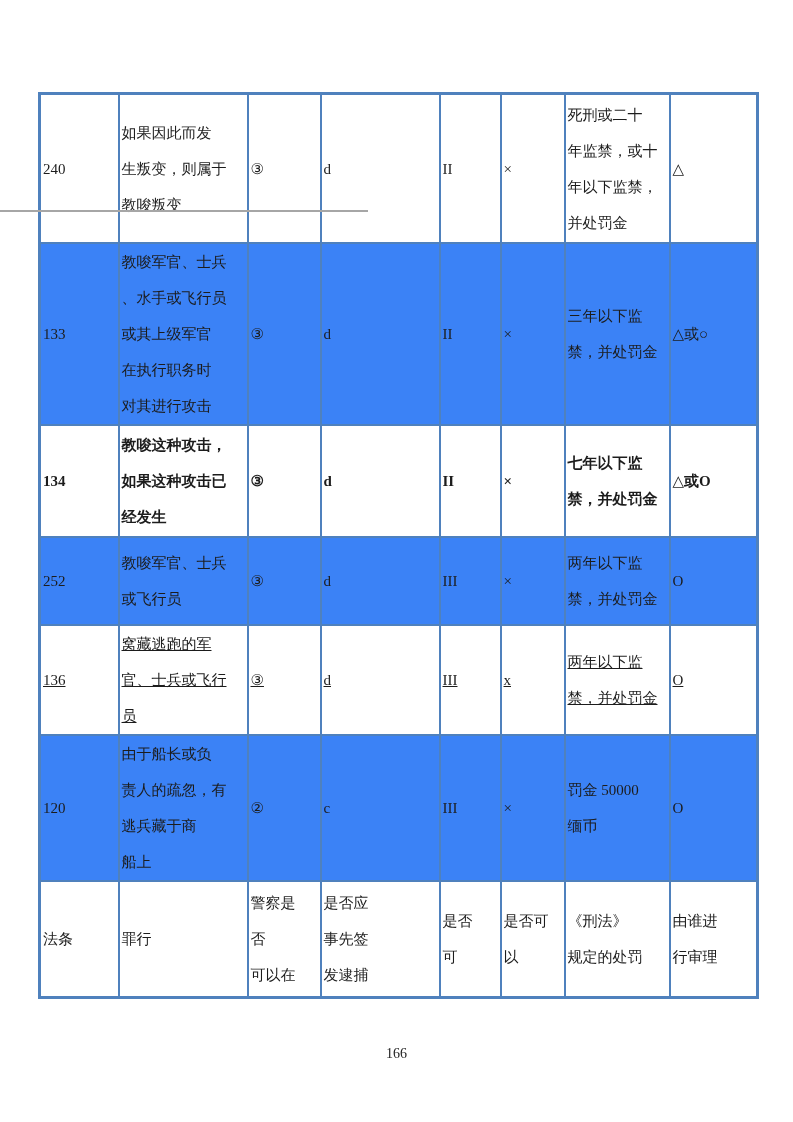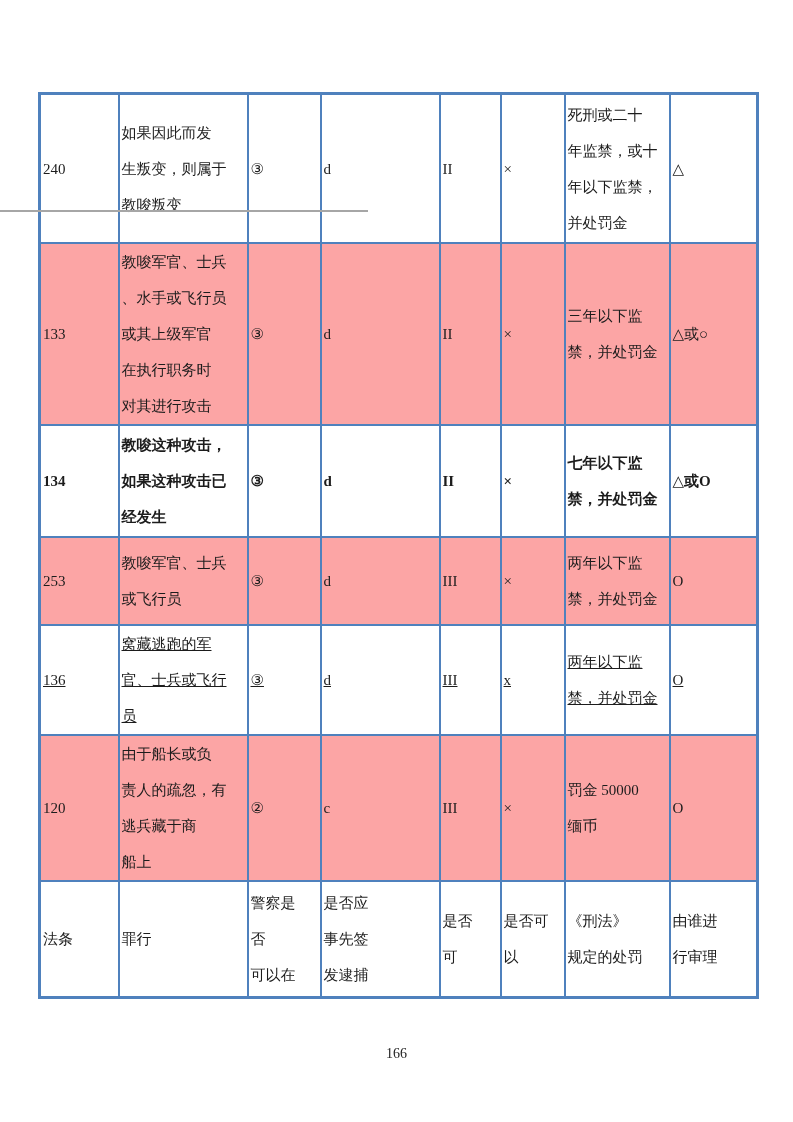--- a/index.html
+++ b/index.html
@@ -22,21 +22,21 @@
   table.law-table td {
     border:2px solid #4f81bd;
     text-align:left;
     vertical-align:middle;
     padding:0 2px;
     font-size:15px;
     line-height:36px;
     white-space:pre-line;
     overflow:hidden;
   }
-  tr.shaded td { background:#fca5a5; }
+  tr.shaded td { background:#3b82f6; }
   tr.r0 td { height:147px; }
   tr.r1 td { height:176px; }
   tr.r2 td { height:110px;font-weight:bold; }
   tr.r3 td { height:86px;  }
   tr.r4 td { height:106px;text-decoration:underline; }
   tr.r5 td { height:139px; }
   tr.r6 td { height:114px; }
   .stray-line {
     position:absolute;
     left:0; top:210px;
@@ -110,21 +110,21 @@
       <td>③</td>
       <td>d</td>
       <td>II</td>
       <td>×</td>
       <td>七年以下监
 禁，并处罚金</td>
       <td>△或O</td>
     </tr>
 
     <tr class="r3 shaded">
-      <td>253</td>
+      <td>252</td>
       <td>教唆军官、士兵
 或飞行员</td>
       <td>③</td>
       <td>d</td>
       <td>III</td>
       <td>×</td>
       <td>两年以下监
 禁，并处罚金</td>
       <td>O</td>
     </tr>

